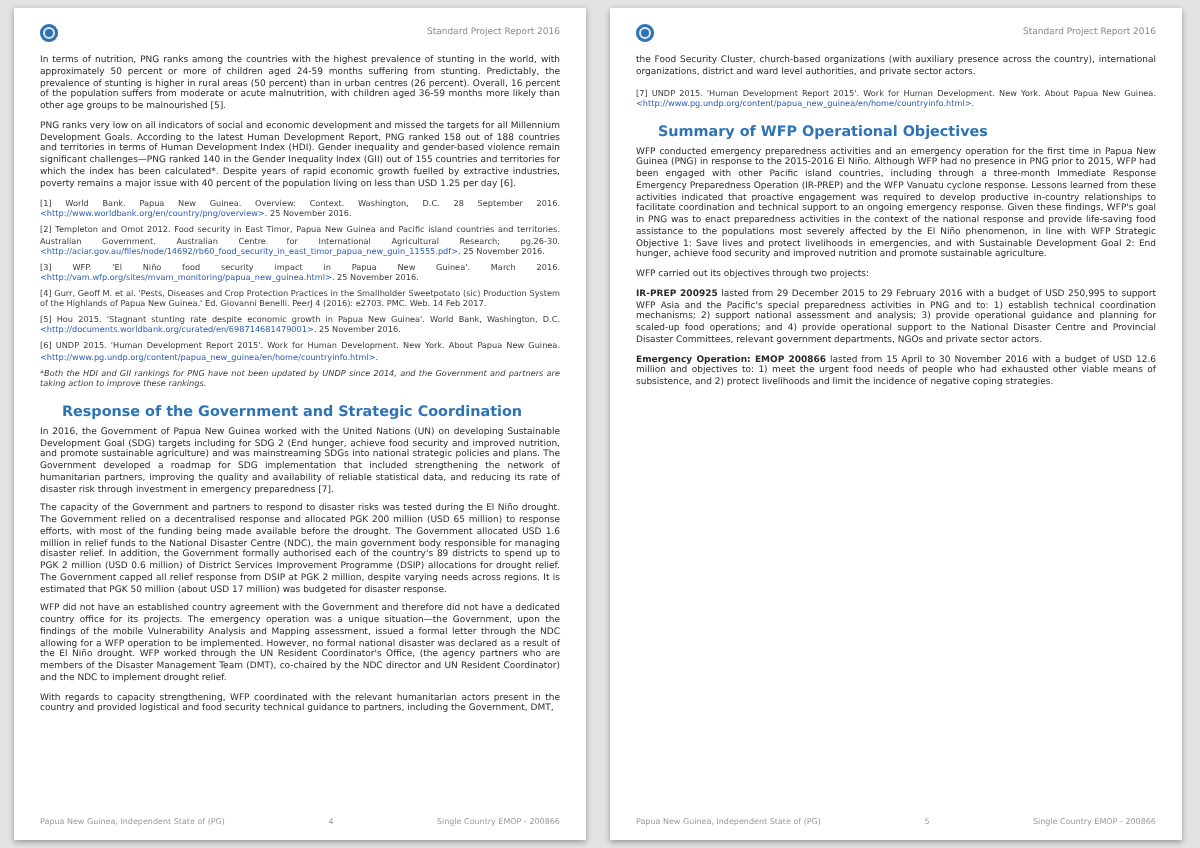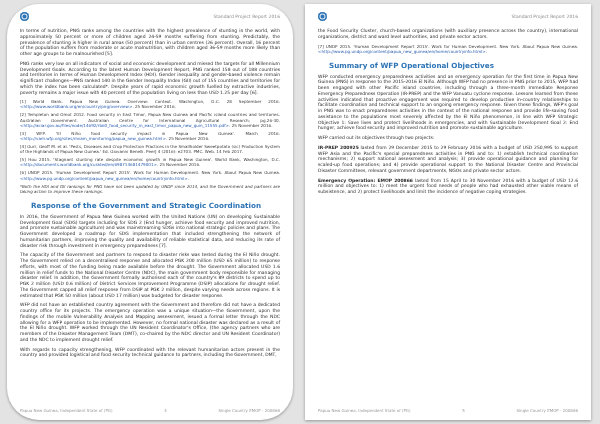--- a/index.html
+++ b/index.html
@@ -5,21 +5,21 @@
   html,body { margin:0; padding:0; }
   .canvas {
     position:relative; width:600px; height:424px;
     background:#e3e3e3; overflow:hidden;
     font-family:"DejaVu Sans", sans-serif;
   }
   .page {
     position:absolute; top:4px; width:286px; height:416px;
     background:#ffffff; box-shadow:0 1px 3px rgba(0,0,0,0.35);
   }
-  .page.left  { left:7px;border-radius:32px; }
+  .page.left  { left:7px; }
   .page.right { left:305px; }
 
   .page-header { position:absolute; top:8px; left:13px; right:13px; height:12px; }
   .emblem {
     position:absolute; left:0; top:0; width:9px; height:9px; border-radius:50%;
     background:#2e74b5; box-shadow: inset 0 0 0 1.5px #2e74b5, inset 0 0 0 2.5px rgba(255,255,255,0.85);
   }
   .report-title { position:absolute; right:0; top:2px; font-size:4.5px; color:#8a8a8a; }
 
   .content { position:absolute; top:24px; left:13px; right:13px; }

